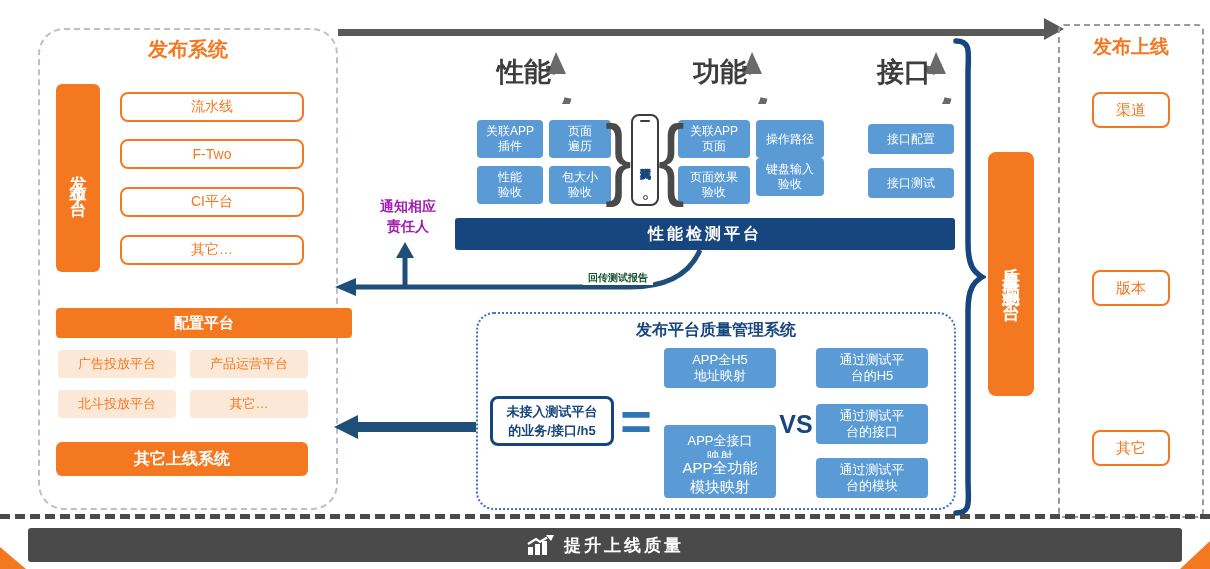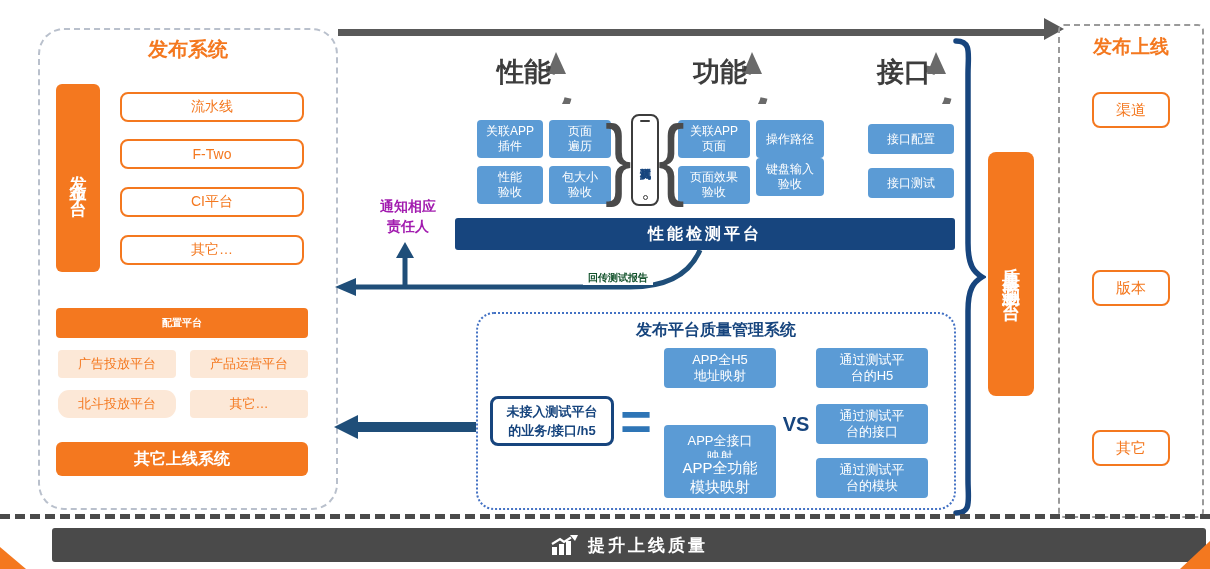--- a/index.html
+++ b/index.html
@@ -17,35 +17,35 @@
   .box-orange-light { background:#FCE8D7; color:#F4781F; border-radius:4px; font-size:13px; }
   .v-text { writing-mode:vertical-rl; text-orientation:upright; }
 
   .blue-box { background:#5B9BD5; color:#fff; border-radius:4px; font-size:12px; line-height:1.25; white-space:pre-line; }
   .detect-bar { background:#17457E; color:#fff; font-weight:bold; font-size:16px; border-radius:3px; letter-spacing:3px; }
   .note { font-size:14px; color:#a21caf; white-space:pre-line; text-align:center; line-height:1.45; font-weight:bold; }
 
   .qms-box { border:2px dotted #4472C4; border-radius:18px; }
   .qms-title { color:#17457E; font-weight:bold; font-size:16px; }
   .white-box { background:#fff; border:3px solid #17457E; border-radius:8px; color:#17457E; font-weight:bold; font-size:13px; white-space:pre-line; line-height:1.5; }
-  .vs-txt { color:#17457E; font-weight:bold; font-size:20px; }
+  .vs-txt { color:#17457E; font-weight:bold; font-size:25px; }
   .eq-txt { color:#2E75B6; font-weight:bold; font-size:54px; }
 
   .top-arrow-shaft { background:#595959; }
   .cycle-label { font-size:27px; font-weight:bold; color:#3d3d3d; z-index:3; }
   .brace { font-size:80px; color:#4a4a4a; transform:scaleY(1.12); transform-origin:center; line-height:92px; font-weight:300; z-index:2; }
 
   .phone { width:28px; height:92px; border:2px solid #3c3c3c; border-radius:8px; background:#fff;
            display:flex; flex-direction:column; align-items:center; justify-content:space-between; padding:4px 0; z-index:2; }
   .phone-speaker { width:10px; height:2px; background:#3c3c3c; border-radius:1px; }
   .phone-text { font-size:11px; font-weight:bold; color:#17457E; }
   .phone-home { width:5px; height:5px; border:1px solid #3c3c3c; border-radius:50%; }
 
   .footer-bar { background:#4a4a4a; color:#fff; font-weight:bold; font-size:17px; border-radius:3px;
-                display:flex; gap:10px; align-items:center; justify-content:center; letter-spacing:3px;margin-left:24px; }
+                display:flex; gap:10px; align-items:center; justify-content:center; letter-spacing:3px; }
   .report-label { background:#fff; padding:0 5px; font-size:10px; font-weight:bold; color:#14532d; z-index:3; }
 </style>
 </head>
 <body>
 
 <div id="canvas">
 
   <div class="abs top-arrow-shaft" style="left:338px;top:29px;width:706px;height:7px;"></div>
   <div class="abs" style="left:1044px;top:18px;width:0;height:0;border-top:11px solid transparent;border-bottom:11px solid transparent;border-left:20px solid #595959;"></div>
 
@@ -69,24 +69,24 @@
 
   <div class="abs panel-left"></div>
   <div class="abs ttl-orange flexc" style="left:38px;top:36px;width:300px;font-size:20px;">发布系统</div>
 
   <div class="abs bar-orange flexc v-text" style="left:56px;top:84px;width:44px;height:188px;font-size:17px;letter-spacing:8px;">发布平台</div>
   <div class="abs box-orange-outline flexc" style="left:120px;top:92px;width:184px;height:30px;">流水线</div>
   <div class="abs box-orange-outline flexc" style="left:120px;top:139px;width:184px;height:30px;">F-Two</div>
   <div class="abs box-orange-outline flexc" style="left:120px;top:187px;width:184px;height:30px;">CI平台</div>
   <div class="abs box-orange-outline flexc" style="left:120px;top:235px;width:184px;height:30px;">其它…</div>
 
-  <div class="abs bar-orange flexc" style="left:56px;top:308px;width:252px;height:30px;font-size:10px;border-radius:4px;">配置平台</div>
+  <div class="abs bar-orange flexc" style="left:56px;top:308px;width:296px;height:30px;font-size:15px;border-radius:4px;">配置平台</div>
   <div class="abs box-orange-light flexc" style="left:58px;top:350px;width:118px;height:28px;">广告投放平台</div>
   <div class="abs box-orange-light flexc" style="left:190px;top:350px;width:118px;height:28px;">产品运营平台</div>
-  <div class="abs box-orange-light flexc" style="left:58px;top:390px;width:118px;height:28px;border-radius:11px;">北斗投放平台</div>
+  <div class="abs box-orange-light flexc" style="left:58px;top:390px;width:118px;height:28px;">北斗投放平台</div>
   <div class="abs box-orange-light flexc" style="left:190px;top:390px;width:118px;height:28px;">其它…</div>
 
   <div class="abs bar-orange flexc" style="left:56px;top:442px;width:252px;height:34px;font-size:16px;">其它上线系统</div>
 
   <div class="abs blue-box flexc" style="left:477px;top:120px;width:66px;height:38px;">关联APP
 插件</div>
   <div class="abs blue-box flexc" style="left:549px;top:120px;width:62px;height:38px;">页面
 遍历</div>
   <div class="abs blue-box flexc" style="left:477px;top:166px;width:66px;height:38px;">性能
 验收</div>

